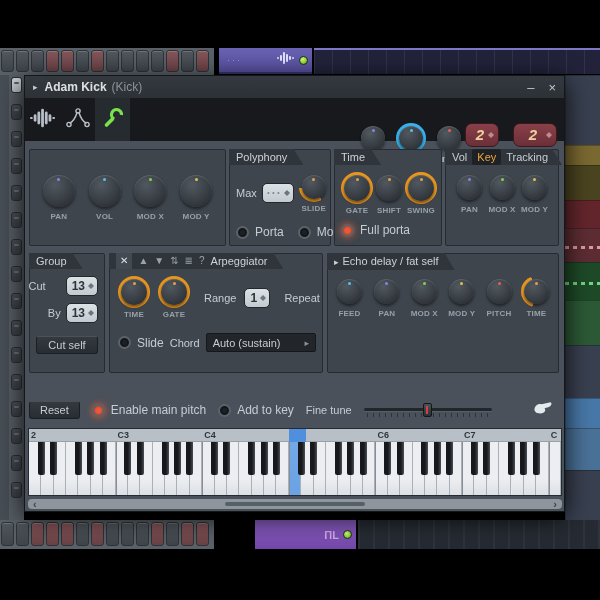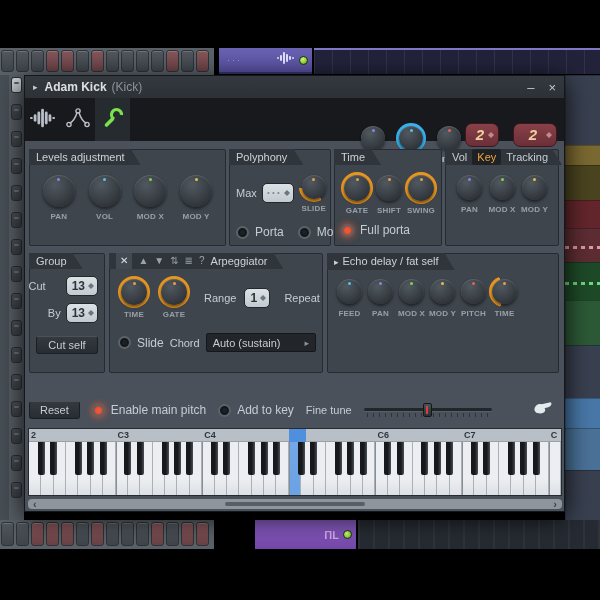--- a/index.html
+++ b/index.html
@@ -302,21 +302,20 @@
           <span class="blbl b-dim">RANGE</span>
         </span>
         <span class="badgecol" style="margin-left:6px;">
           <span class="badge" style="min-width:44px;"><b>2</b><i></i></span>
           <span class="blbl b-bright">TRACK</span>
         </span>
       </div>
     </div>
 
     <div class="panel p-levels">
-      <span class="ph">Levels adjustment</span>
       <div class="pbody krow" style="justify-content:space-around;">
           <div class="kcol">
             <span class="kring" style="height: 38px; width: 38px;">
               <span class="knob" style="height: 32px; width: 32px;">
                 <span class="kdot" style="background: rgb(143, 130, 224);"></span>
               </span>
             </span>
             <span class="klbl">PAN</span>
           </div>
           <div class="kcol">
@@ -529,21 +528,21 @@
           </span>
         </div>
       </div>
     </div>
 
     <div class="panel p-echo">
       <span class="ph">
         <span style="font-size:9px;margin-right:4px;">▸</span><span>Echo delay / fat self</span>
       </span>
       <div class="pbody">
-        <div class="krow" style="">
+        <div class="krow" style="justify-content:space-between;">
             <div class="kcol">
               <span class="kring" style="height: 31px; width: 31px;">
                 <span class="knob" style="height: 25px; width: 25px;">
                   <span class="kdot" style="background: rgb(85, 194, 238);"></span>
                 </span>
               </span>
               <span class="klbl">FEED</span>
             </div>
             <div class="kcol">
               <span class="kring" style="height: 31px; width: 31px;">

